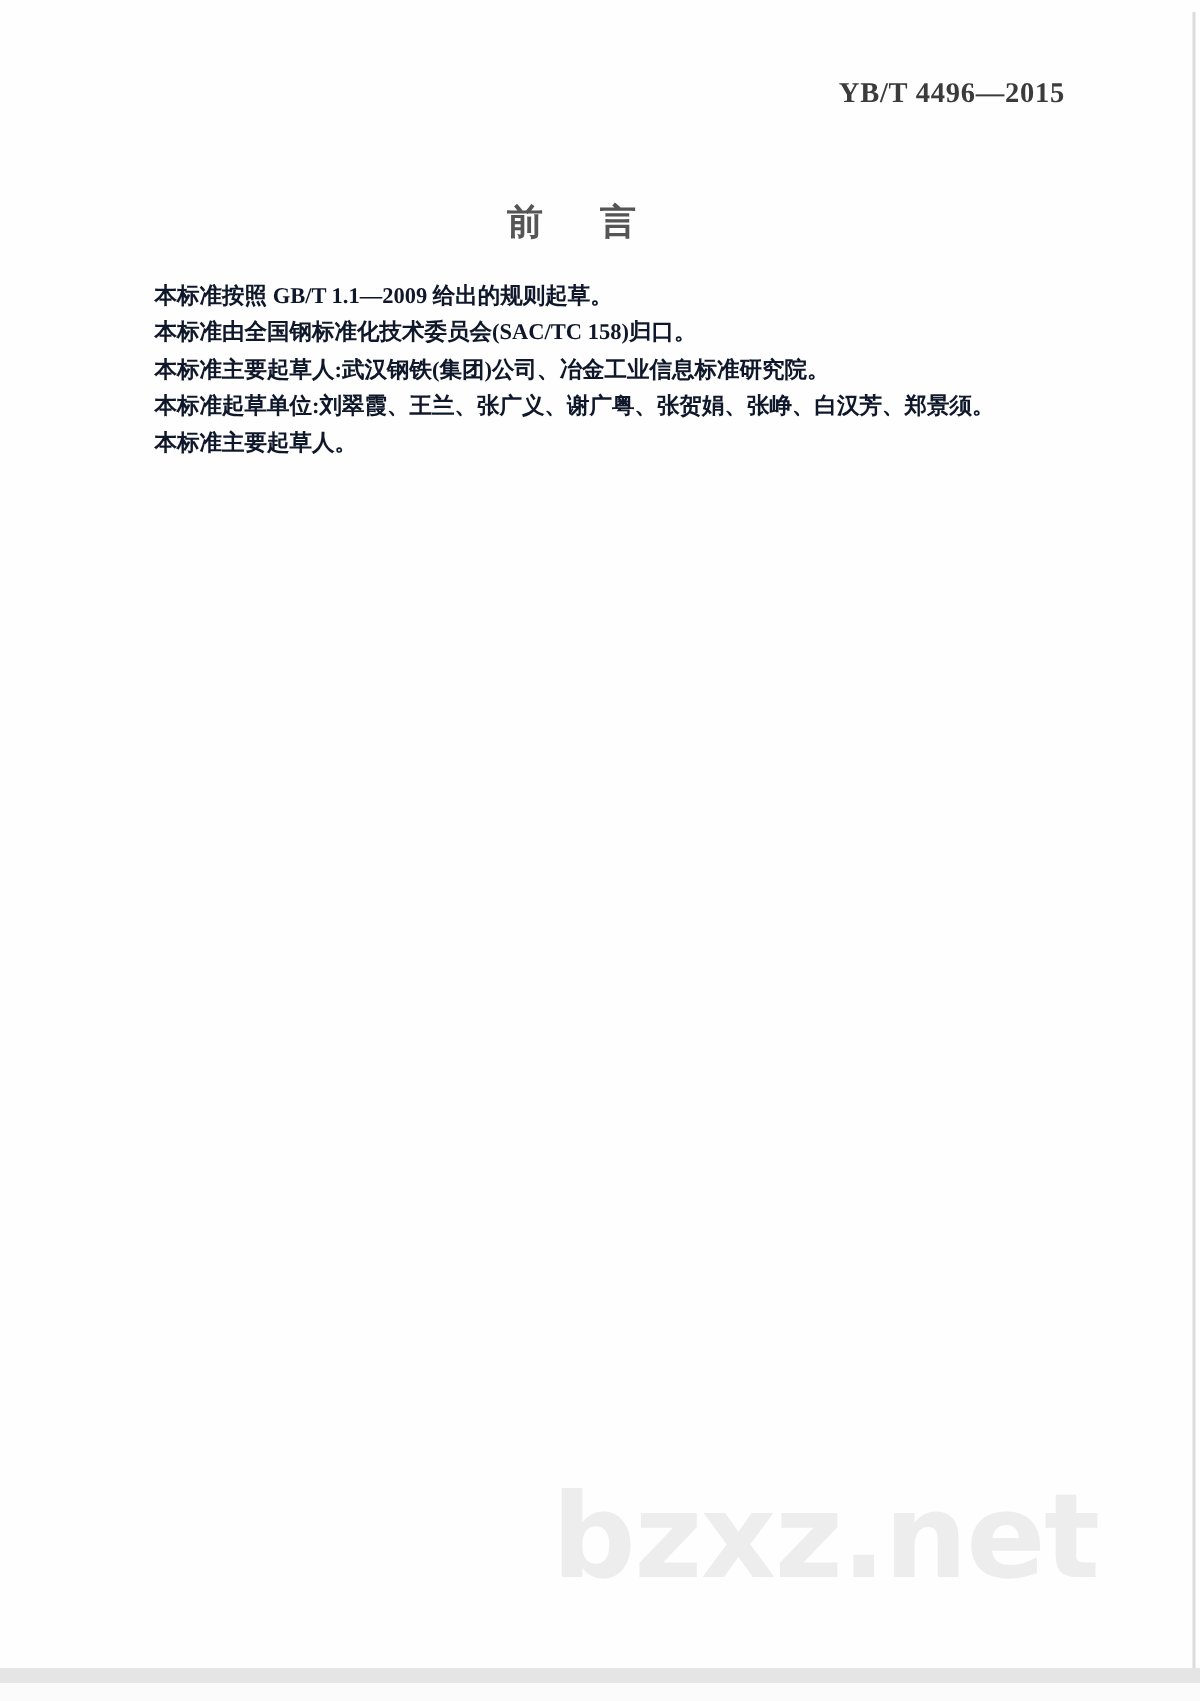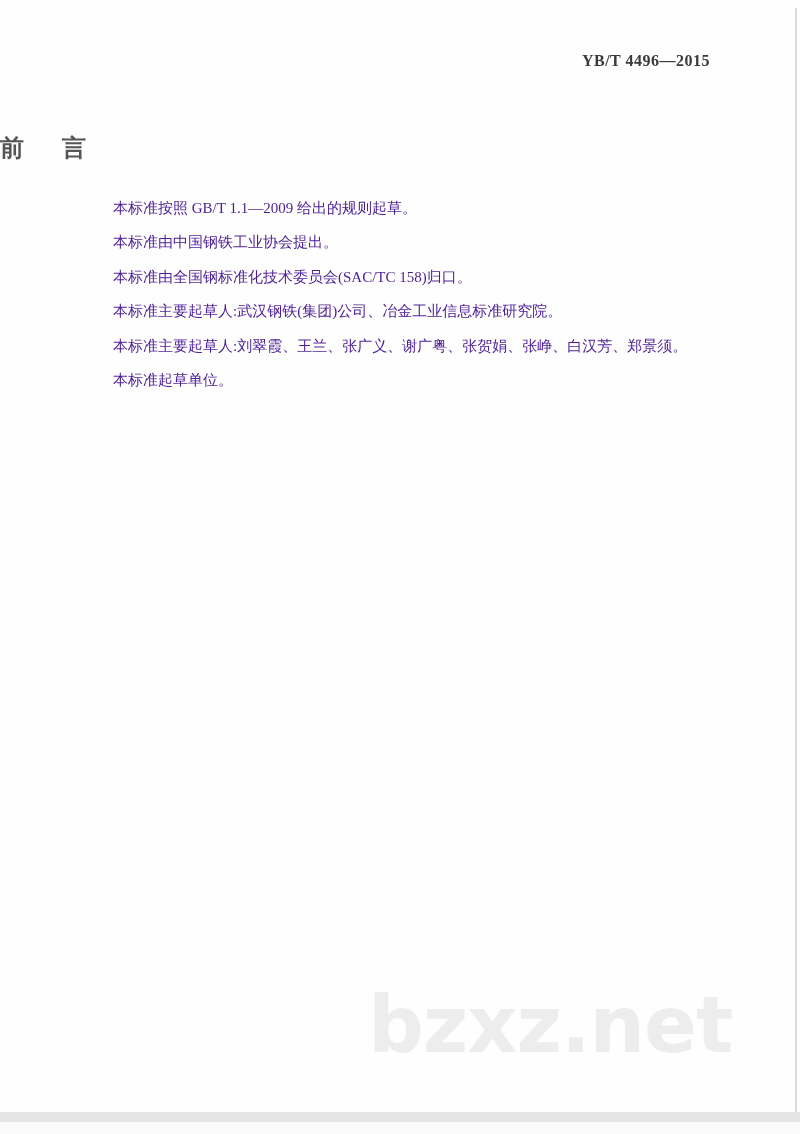--- a/index.html
+++ b/index.html
@@ -38,49 +38,49 @@
     left: 0;
     top: 1122px;
     width: 800px;
     height: 12px;
     background: #fbfbfb;
   }
   .std-code {
     position: absolute;
     top: 52px;
     right: 90px;
-    font-size: 16px;
+    font-size: 19px;
     font-weight: bold;
     letter-spacing: 0.5px;
     color: #3b3b3b;
   }
   .fore-title {
     position: absolute;
     top: 116px;
     left: 0;
     width: 100%;
-    text-align: left;
+    text-align: center;
     font-size: 24px;
     font-weight: bold;
     letter-spacing: 38px;
     color: #555555;
   }
   .body-text {
     position: absolute;
     left: 101px;
     top: 185px;
     width: 600px;
   }
   .body-text p {
-    margin: 12px;
+    margin: 2px;
     padding: 0;
     font-size: 15px;
     line-height: 22.4px;
-    font-weight: 400;
-    color: #4c1d95;
+    font-weight: 700;
+    color: #0f172a;
     white-space: nowrap;
   }
   .watermark {
     position: absolute;
     left: 368px;
     top: 986px;
     font-family: "DejaVu Sans", "Liberation Sans", sans-serif;
     font-size: 78px;
     font-weight: bold;
     letter-spacing: -1px;
@@ -93,25 +93,24 @@
 <body>
 
 <div class="scan-page">
 
   <div class="std-code">YB/T 4496—2015</div>
 
   <h1 class="fore-title">前言</h1>
 
   <div class="body-text">
     <p>本标准按照 GB/T 1.1—2009 给出的规则起草。</p>
-    <p>本标准由中国钢铁工业协会提出。</p>
     <p>本标准由全国钢标准化技术委员会(SAC/TC 158)归口。</p>
     <p>本标准主要起草人:武汉钢铁(集团)公司、冶金工业信息标准研究院。</p>
-    <p>本标准主要起草人:刘翠霞、王兰、张广义、谢广粤、张贺娟、张峥、白汉芳、郑景须。</p>
-    <p>本标准起草单位。</p>
+    <p>本标准起草单位:刘翠霞、王兰、张广义、谢广粤、张贺娟、张峥、白汉芳、郑景须。</p>
+    <p>本标准主要起草人。</p>
   </div>
 
   <div class="watermark">bzxz.net</div>
 
   <div class="scan-edge-right"></div>
   <div class="scan-band-bottom"></div>
   <div class="below-band"></div>
 
 </div>
 

